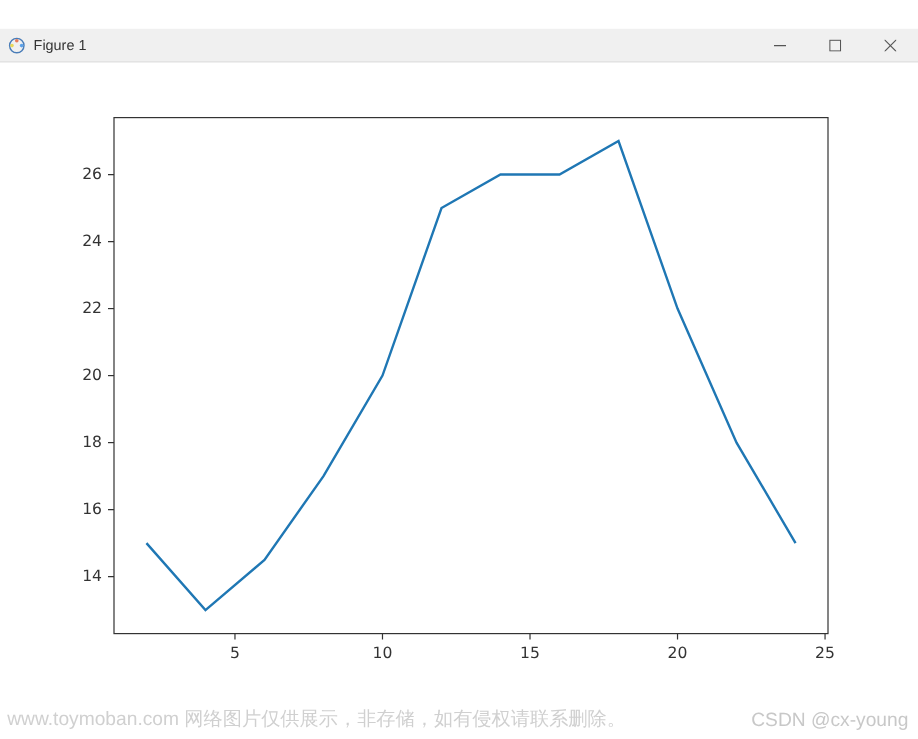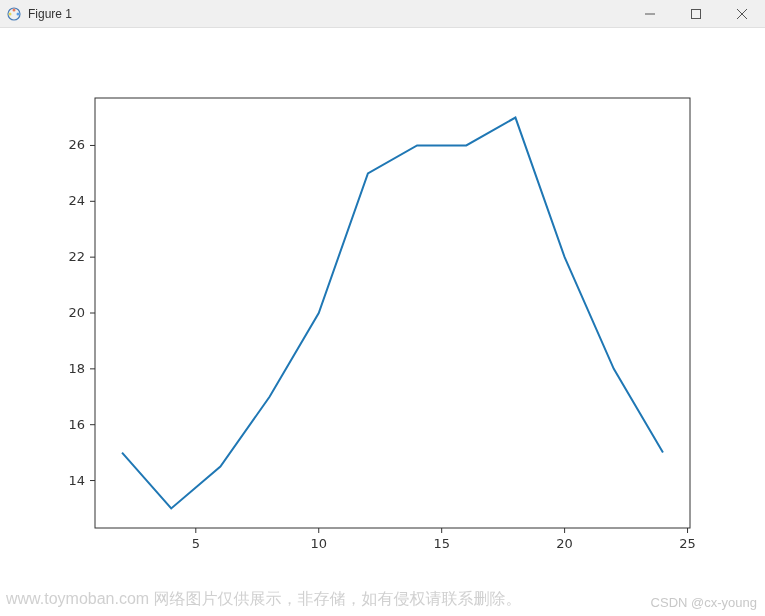--- a/index.html
+++ b/index.html
@@ -12,20 +12,21 @@
       overflow: hidden;
     }
     .titlebar {
       height: 28px;
       background: #f0f0f0;
       display: flex;
       align-items: center;
       padding-left: 6px;
       position: relative;
       border-bottom: 1px solid #e0e0e0;
+      margin-top: 24px;
     }
     .titlebar .app-icon {
       width: 16px;
       height: 16px;
       margin-right: 6px;
       display: inline-flex;
       align-items: center;
       justify-content: center;
     }
     .titlebar .title {
@@ -62,21 +63,21 @@
       left: 6px;
       bottom: 6px;
       font-size: 16px;
       color: #d0d0d0;
       font-family: Arial, sans-serif;
     }
     .watermark-right {
       position: absolute;
       right: 8px;
       bottom: 6px;
-      font-size: 13px;
+      font-size: 16px;
       color: #c8c8c8;
       font-family: Arial, sans-serif;
     }
     .tick-label {
       font-family: "DejaVu Sans", Arial, sans-serif;
       font-size: 13px;
       fill: #333333;
     }
     .axis-line {
       stroke: #333333;

